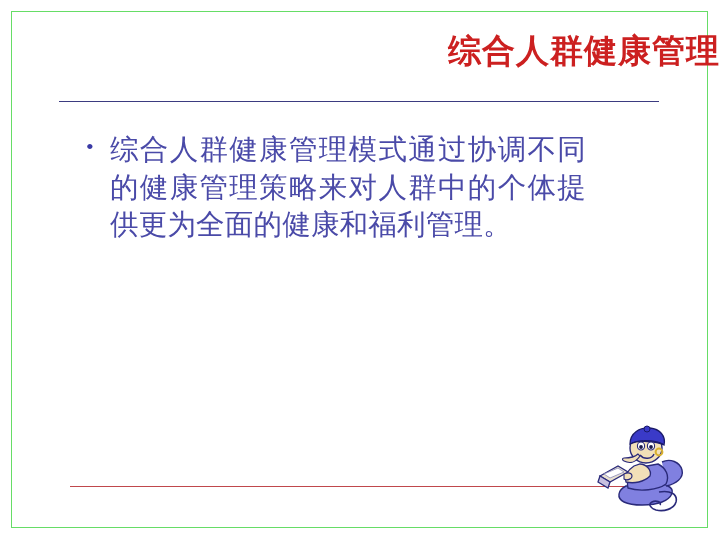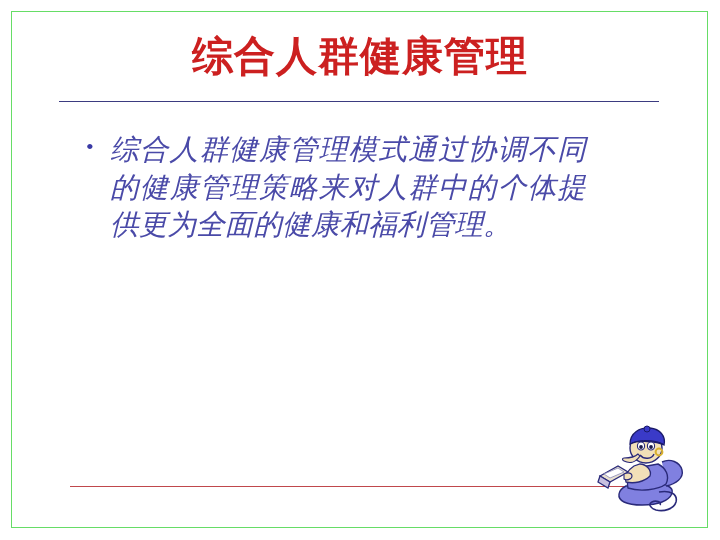--- a/index.html
+++ b/index.html
@@ -33,23 +33,23 @@
     box-sizing: border-box;
     pointer-events: none;
   }
 
   
   .title {
     position: absolute;
     left: 0;
     top: 31px;
     width: 720px;
-    text-align: center;
+    text-align: right;
     color: #CC2020;
-    font-size: 41px;
+    font-size: 33px;
     font-weight: bold;
     letter-spacing: 1px;
     line-height: 1.25;
     font-family: "Liberation Serif", "DejaVu Serif", serif;
   }
 
   
   .rule-top {
     position: absolute;
     left: 59px;
@@ -91,21 +91,20 @@
     font-size: 22px;
     line-height: 1.42;
     color: #3A3AA5;
     text-align: left;
   }
 
   .bullet-text {
     flex: 1 1 auto;
     text-align: justify;
     text-justify: inter-character;
-    font-style: italic;
   }
 
   
   .mascot {
     position: absolute;
     left: 596px;
     top: 424px;
     width: 96px;
     height: 92px;
   }

